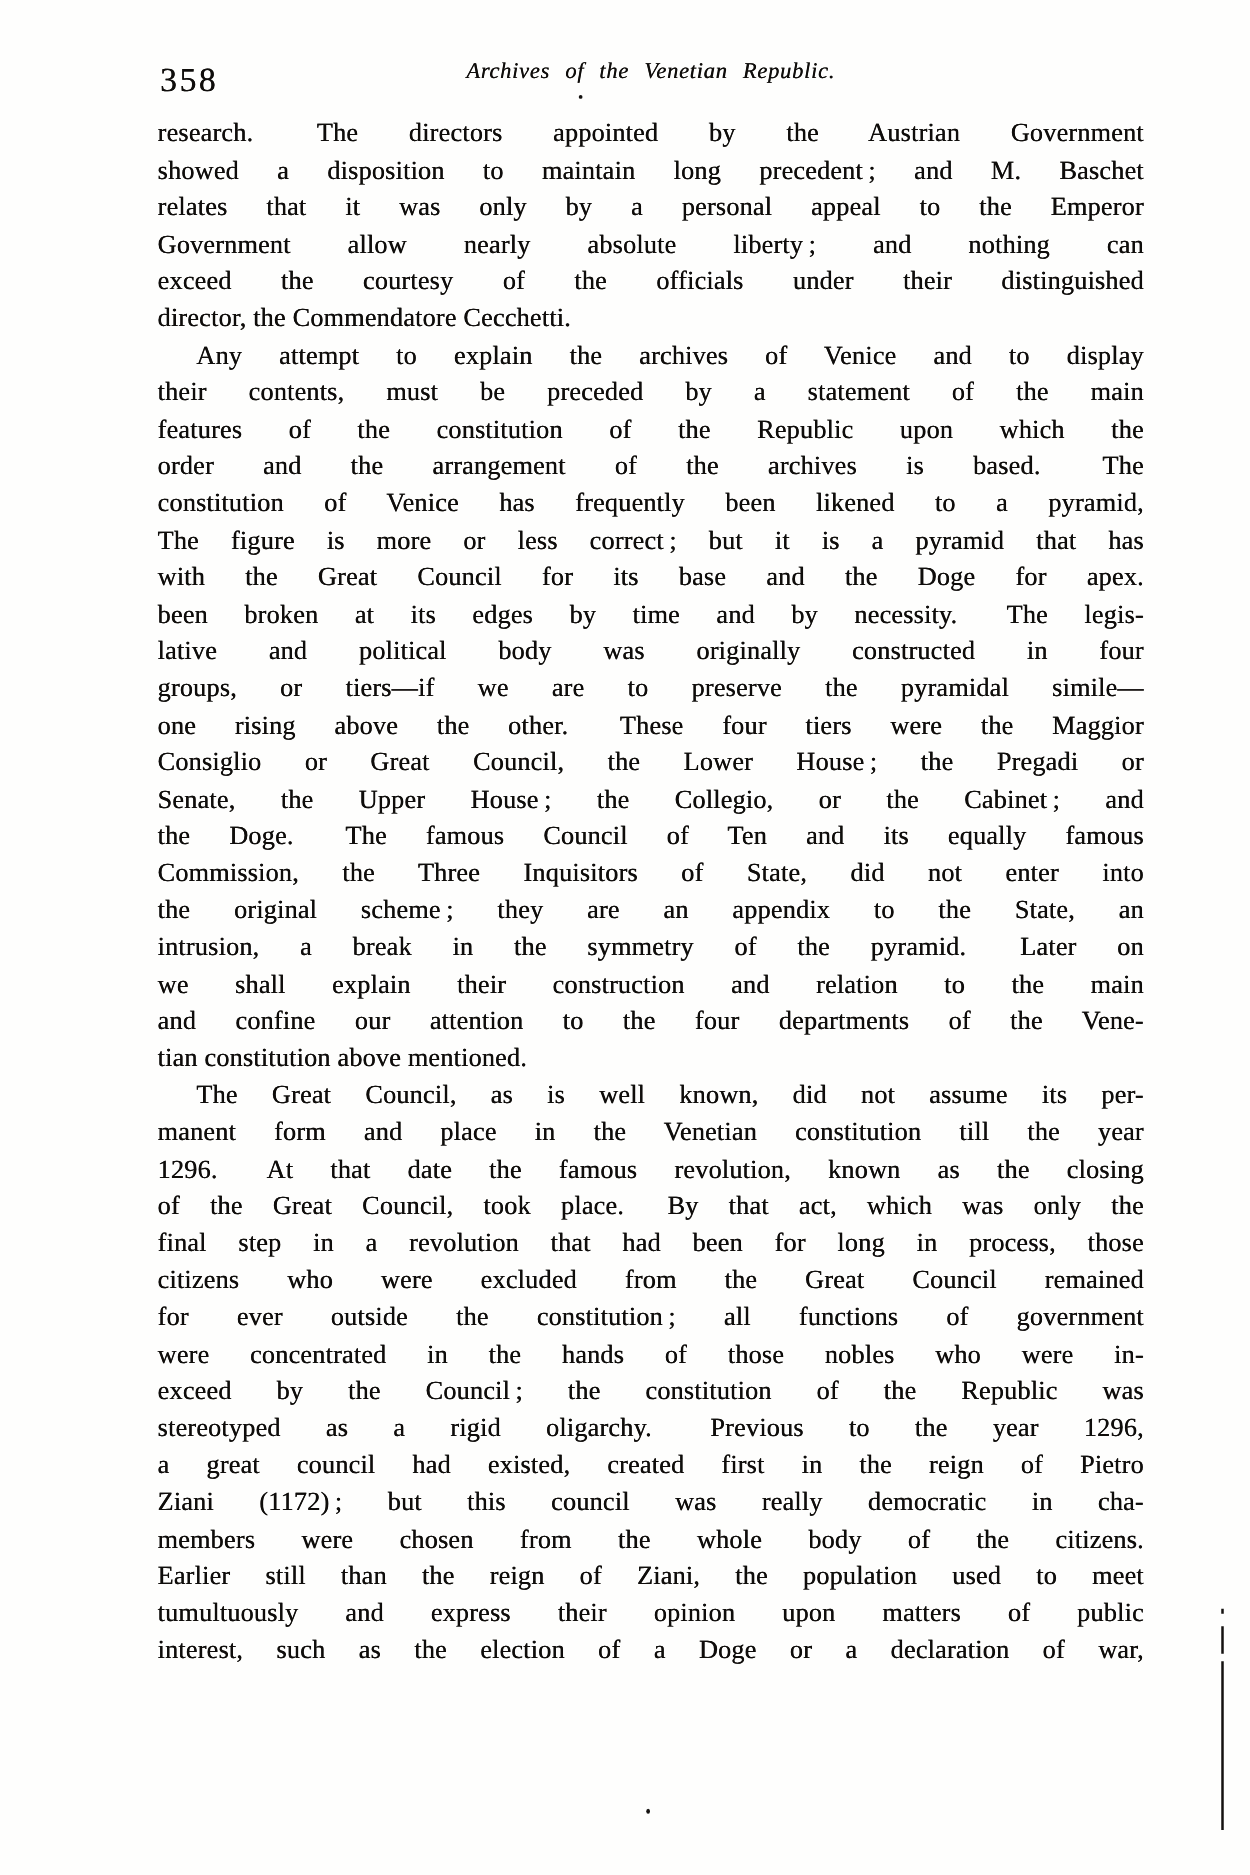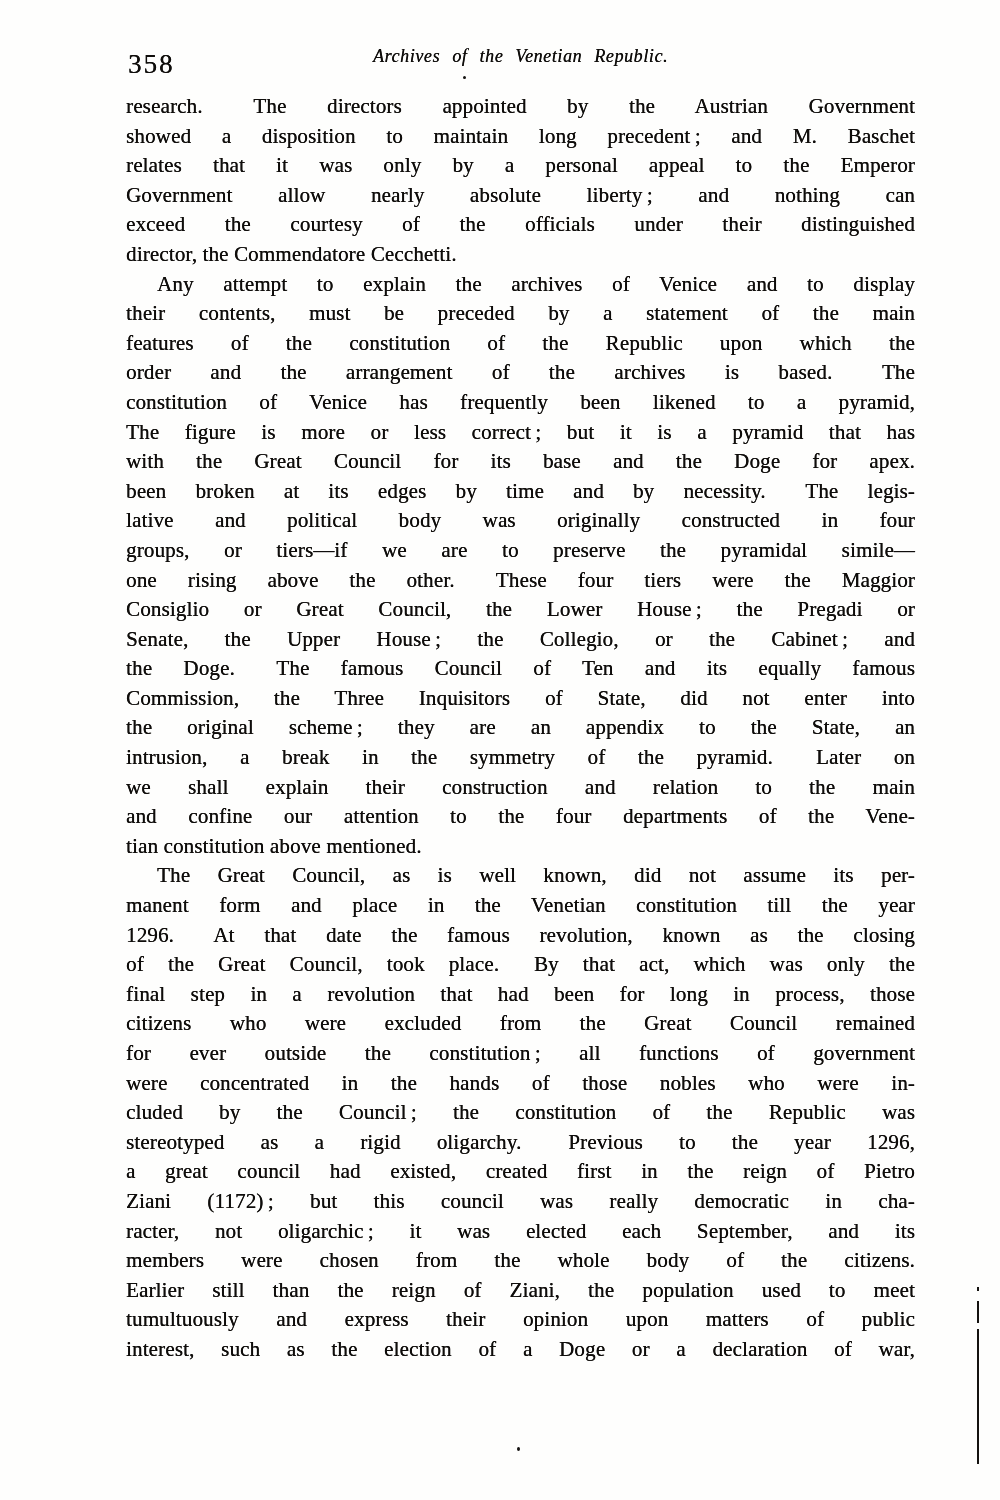--- a/index.html
+++ b/index.html
@@ -118,25 +118,24 @@
       <div class="line">and confine our attention to the four departments of the Vene-</div>
       <div class="line last">tian constitution above mentioned.</div>
       <div class="line indent">The Great Council, as is well known, did not assume its per-</div>
       <div class="line">manent form and place in the Venetian constitution till the year</div>
       <div class="line">1296.  At that date the famous revolution, known as the closing</div>
       <div class="line">of the Great Council, took place.  By that act, which was only the</div>
       <div class="line">final step in a revolution that had been for long in process, those</div>
       <div class="line">citizens who were excluded from the Great Council remained</div>
       <div class="line">for ever outside the constitution ; all functions of government</div>
       <div class="line">were concentrated in the hands of those nobles who were in-</div>
-      <div class="line">cluded by the Council ; the constitution of the Republic was</div>
+      <div class="line">exceed by the Council ; the constitution of the Republic was</div>
       <div class="line">stereotyped as a rigid oligarchy.  Previous to the year 1296,</div>
       <div class="line">a great council had existed, created first in the reign of Pietro</div>
       <div class="line">Ziani (1172) ; but this council was really democratic in cha-</div>
-      <div class="line">racter, not oligarchic ; it was elected each September, and its</div>
       <div class="line">members were chosen from the whole body of the citizens.</div>
       <div class="line">Earlier still than the reign of Ziani, the population used to meet</div>
       <div class="line">tumultuously and express their opinion upon matters of public</div>
       <div class="line">interest, such as the election of a Doge or a declaration of war,</div>
     </div>
 
   <div class="artifact dot-bottom-center"></div>
   <div class="artifact edge-dot"></div>
   <div class="artifact edge-dash"></div>
   <div class="artifact edge-line"></div>

